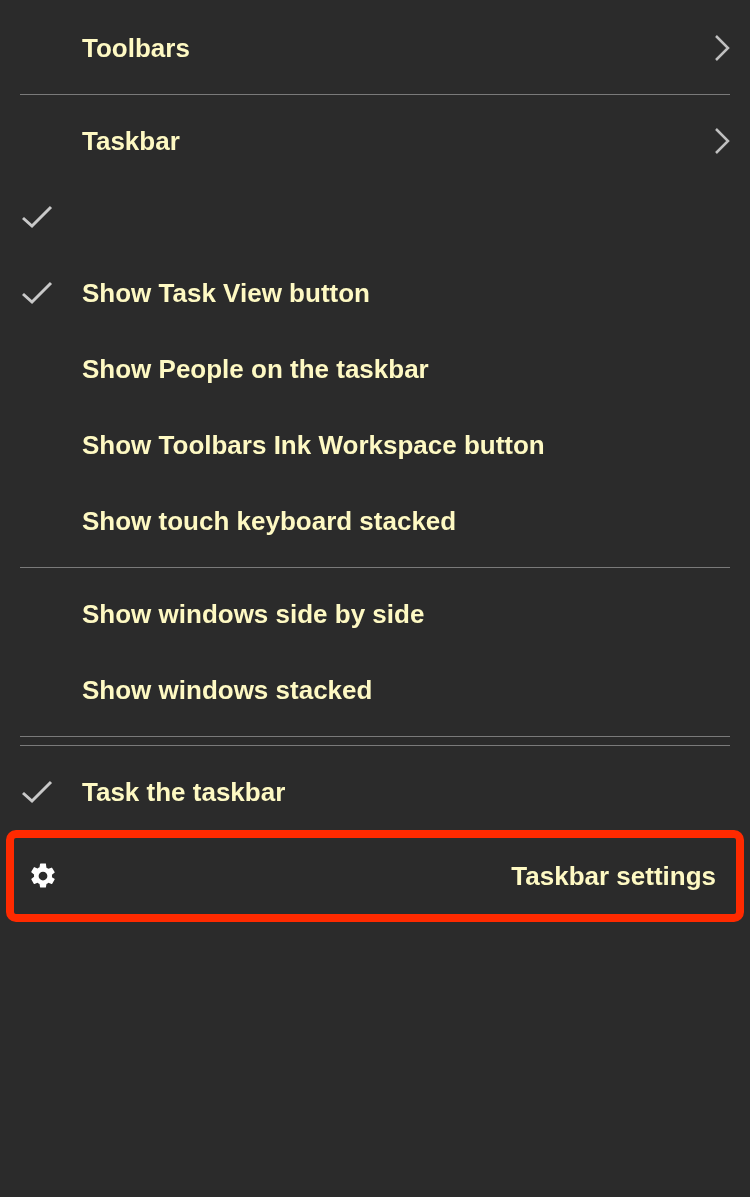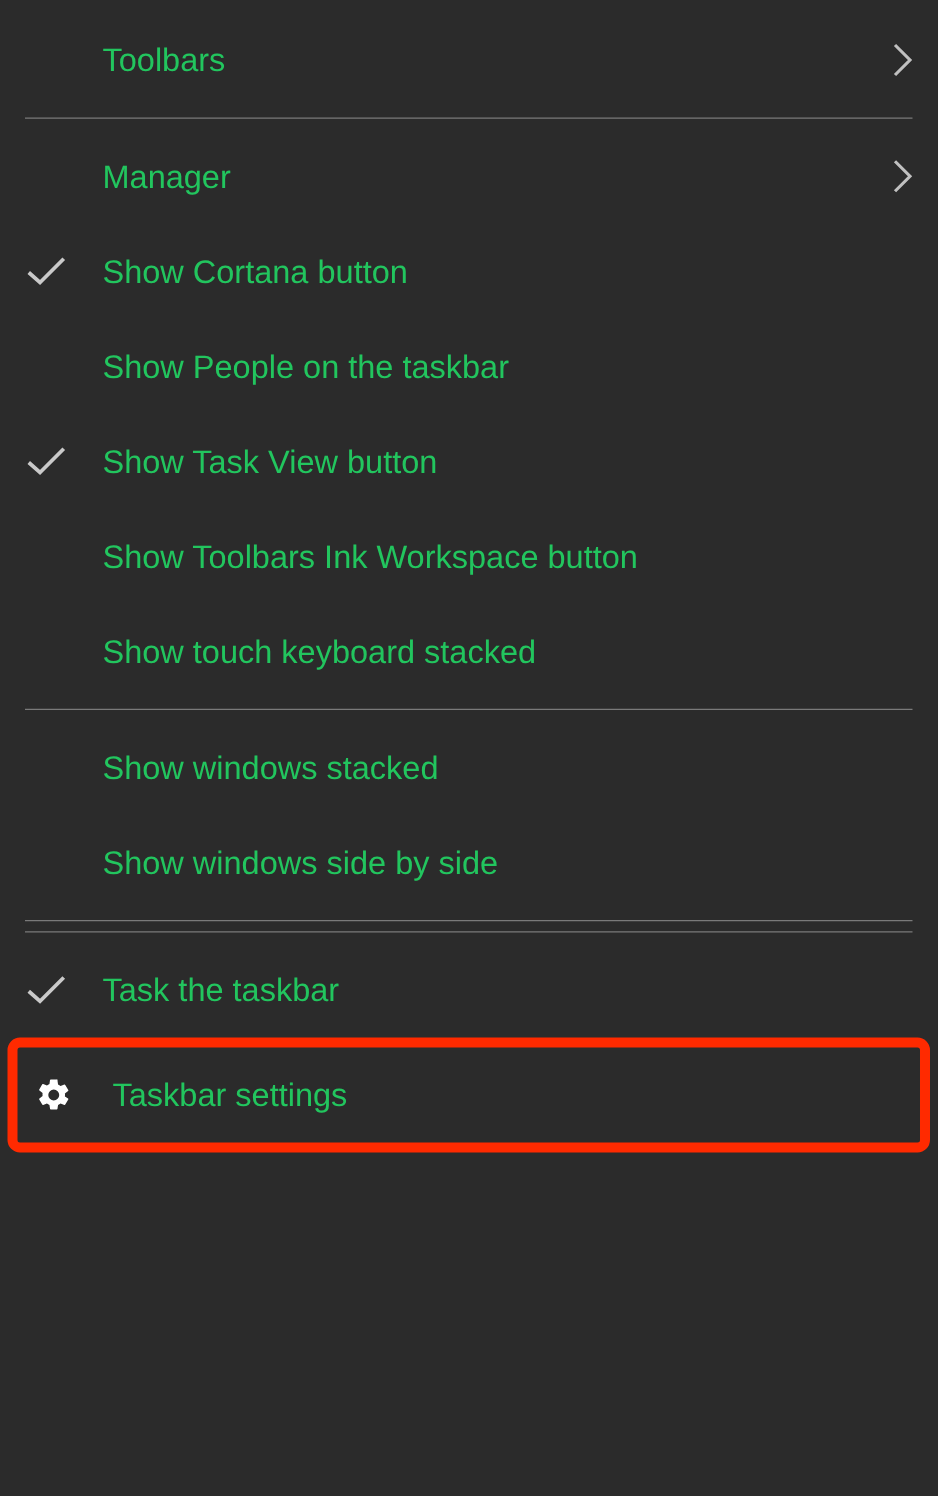--- a/index.html
+++ b/index.html
@@ -14,23 +14,23 @@
   .menu {
     width: 750px;
     box-sizing: border-box;
     padding-top: 10px;
   }
   .menu-item {
     display: flex;
     align-items: center;
     height: 76px;
     padding: 0 20px 0 20px;
-    color: #22c55e;
+    color: #fef9c3;
     font-size: 26px;
-    font-weight: 400;
+    font-weight: 700;
     cursor: default;
     box-sizing: border-box;
   }
   .icon-slot {
     width: 62px;
     display: flex;
     align-items: center;
     justify-content: flex-start;
     flex-shrink: 0;
   }
@@ -48,20 +48,21 @@
     background: #7a7a7a;
     margin: 8px 20px;
   }
   .check-icon svg, .gear-icon svg, .chevron svg {
     display: block;
   }
   .highlight-box {
     border: 8px solid #ff2a00;
     border-radius: 10px;
     margin: 0 6px 6px 6px;
+    text-align: right;
   }
   .highlight-box .menu-item {
     height: 76px;
     padding-left: 14px;
   }
 </style>
 </head>
 <body>
 
 <div class="menu">
@@ -73,72 +74,71 @@
       <svg width="16" height="28" viewBox="0 0 16 28">
           <polyline points="2,2 14,14 2,26" fill="none" stroke="#c0c0c0" stroke-width="2.5"></polyline>
         </svg>
     </span>
   </div>
 
   <div class="separator"></div>
 
   <div class="menu-item">
     <span class="icon-slot"></span>
-    <span class="label">Manager</span>
+    <span class="label">Taskbar</span>
     <span class="submenu-arrow chevron">
       <svg width="16" height="28" viewBox="0 0 16 28">
           <polyline points="2,2 14,14 2,26" fill="none" stroke="#c0c0c0" stroke-width="2.5"></polyline>
         </svg>
     </span>
   </div>
 
   <div class="menu-item">
     <span class="icon-slot check-icon">
       <svg width="34" height="26" viewBox="0 0 34 26">
           <polyline points="3,14 12,22 31,3" fill="none" stroke="#c9c9c9" stroke-width="3"></polyline>
         </svg>
     </span>
-    <span class="label">Show Cortana button</span>
-  </div>
-
-  <div class="menu-item">
-    <span class="icon-slot"></span>
-    <span class="label">Show People on the taskbar</span>
   </div>
 
   <div class="menu-item">
     <span class="icon-slot check-icon">
       <svg width="34" height="26" viewBox="0 0 34 26">
           <polyline points="3,14 12,22 31,3" fill="none" stroke="#c9c9c9" stroke-width="3"></polyline>
         </svg>
     </span>
     <span class="label">Show Task View button</span>
+  </div>
+
+  <div class="menu-item">
+    <span class="icon-slot"></span>
+    <span class="label">Show People on the taskbar</span>
   </div>
 
   <div class="menu-item">
     <span class="icon-slot"></span>
     <span class="label">Show Toolbars Ink Workspace button</span>
   </div>
 
   <div class="menu-item">
     <span class="icon-slot"></span>
     <span class="label">Show touch keyboard stacked</span>
   </div>
 
   <div class="separator"></div>
 
 
   <div class="menu-item">
     <span class="icon-slot"></span>
-    <span class="label">Show windows stacked</span>
+    <span class="label">Show windows side by side</span>
   </div>
 
   <div class="menu-item">
     <span class="icon-slot"></span>
-    <span class="label">Show windows side by side</span>
+    <span class="label">Show windows stacked</span>
   </div>
 
 
   <div class="separator"></div>
 
 
   <div class="separator"></div>
 
   <div class="menu-item">
     <span class="icon-slot check-icon">

